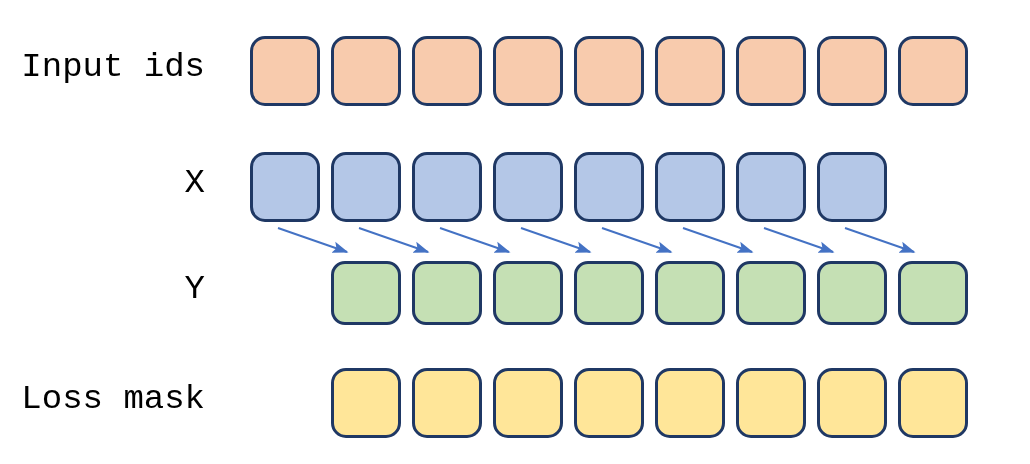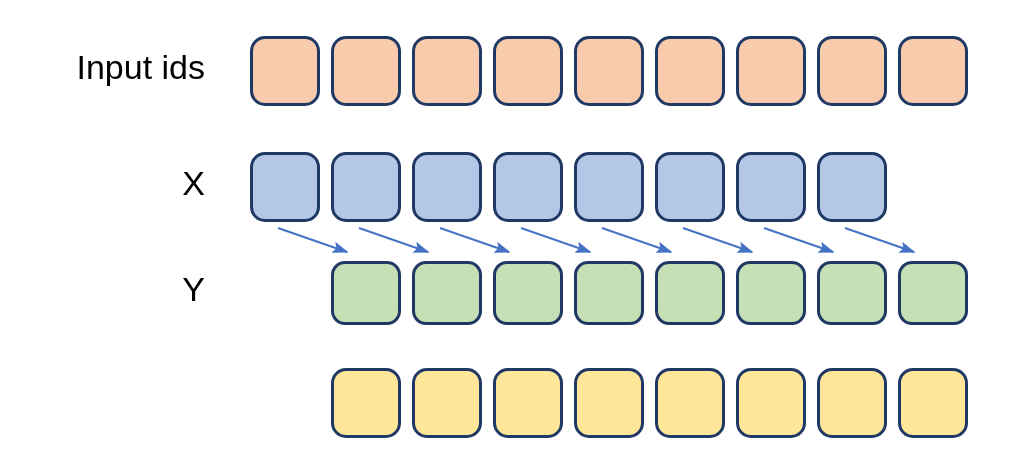--- a/index.html
+++ b/index.html
@@ -11,21 +11,21 @@
     position: relative;
     width: 1030px;
     height: 464px;
     background: #ffffff;
     overflow: hidden;
     font-family: "Liberation Serif", "DejaVu Serif", serif;
   }
   .row-label {
     position: absolute;
     color: #000000;
-    font-family: Liberation Sans, sans-serif;
+    font-family: Liberation Mono, monospace;
     font-size: 34px;
     line-height: 1;
     white-space: nowrap;
     text-align: right;
     right: 825px; 
   }
   .cell {
     position: absolute;
     box-sizing: border-box;
     border: 3px solid #1F3864;
@@ -47,20 +47,21 @@
   }
 </style>
 </head>
 <body>
 
 <div id="canvas">
 
   <div class="row-label" style="top:50px;">Input ids</div>
   <div class="row-label" style="top:166px;">X</div>
   <div class="row-label" style="top:272px;">Y</div>
+  <div class="row-label" style="top:382px;">Loss mask</div>
 
   <div id="cells">
       <div class="cell input-ids" style="left: 250px; top: 36px; width: 70px; height: 70px; background: rgb(248, 203, 173); border-color: rgb(31, 56, 100);"></div>
       <div class="cell input-ids" style="left: 331px; top: 36px; width: 70px; height: 70px; background: rgb(248, 203, 173); border-color: rgb(31, 56, 100);"></div>
       <div class="cell input-ids" style="left: 412px; top: 36px; width: 70px; height: 70px; background: rgb(248, 203, 173); border-color: rgb(31, 56, 100);"></div>
       <div class="cell input-ids" style="left: 493px; top: 36px; width: 70px; height: 70px; background: rgb(248, 203, 173); border-color: rgb(31, 56, 100);"></div>
       <div class="cell input-ids" style="left: 574px; top: 36px; width: 70px; height: 70px; background: rgb(248, 203, 173); border-color: rgb(31, 56, 100);"></div>
       <div class="cell input-ids" style="left: 655px; top: 36px; width: 70px; height: 70px; background: rgb(248, 203, 173); border-color: rgb(31, 56, 100);"></div>
       <div class="cell input-ids" style="left: 736px; top: 36px; width: 70px; height: 70px; background: rgb(248, 203, 173); border-color: rgb(31, 56, 100);"></div>
       <div class="cell input-ids" style="left: 817px; top: 36px; width: 70px; height: 70px; background: rgb(248, 203, 173); border-color: rgb(31, 56, 100);"></div>

